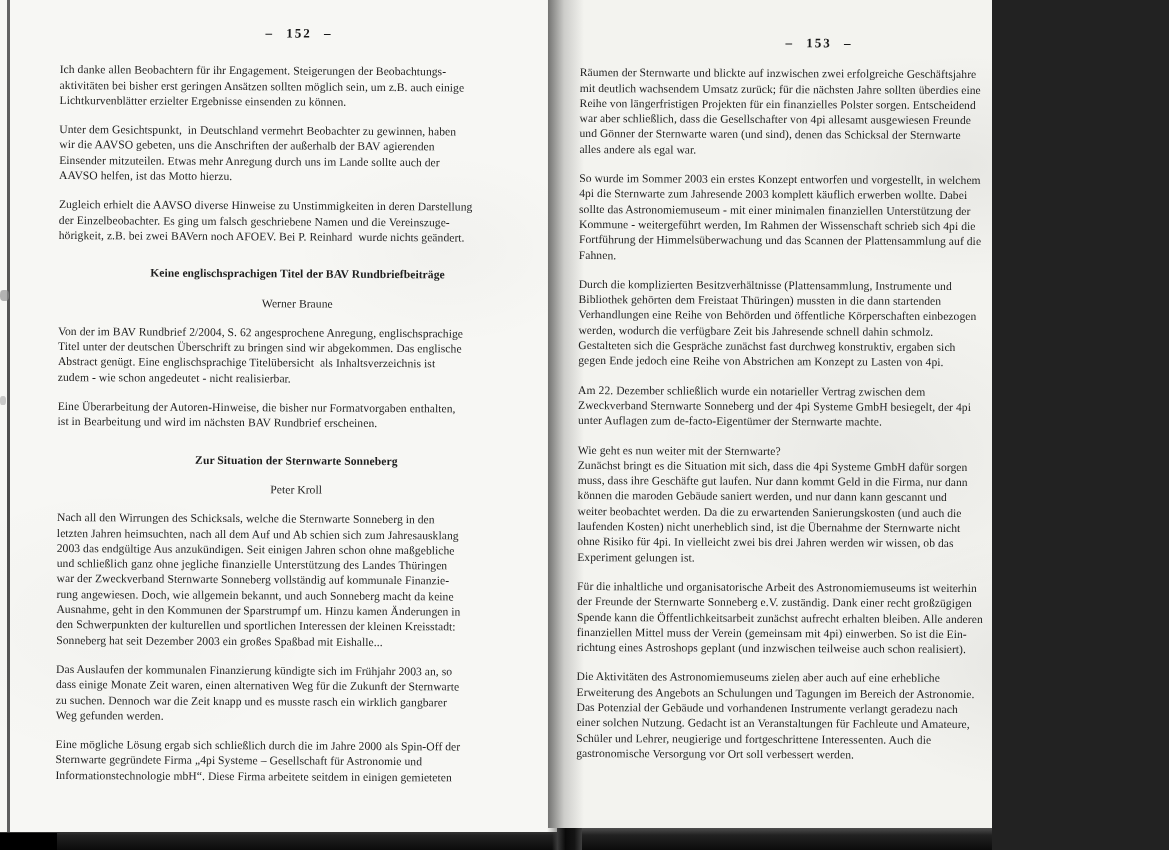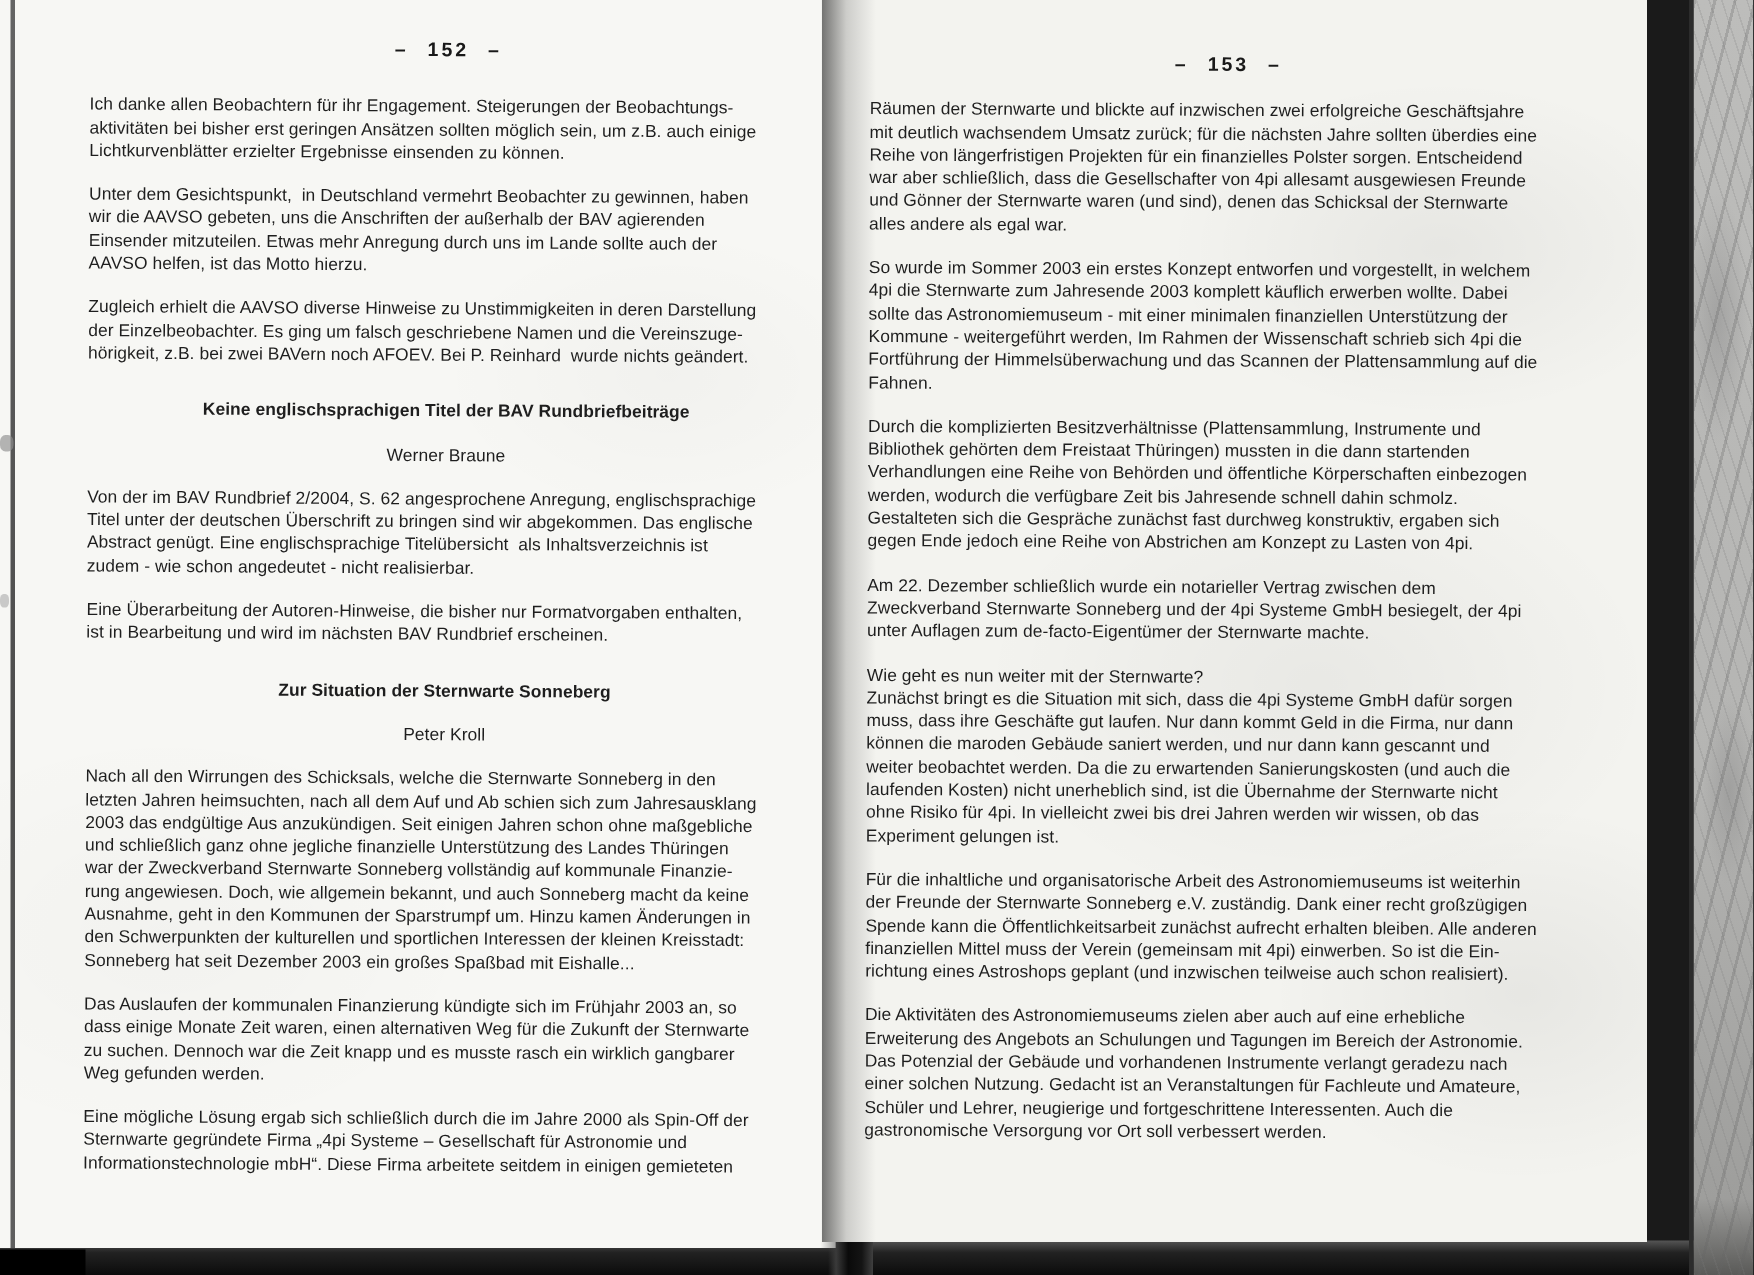--- a/index.html
+++ b/index.html
@@ -1,19 +1,19 @@
 <!DOCTYPE html>
 <html><head>
 <meta charset="utf-8">
 <style>
   html,body{margin:0;padding:0;background:#222;}
   #scan{
-    position:relative;width:1169px;height:850px;overflow:hidden;
+    position:relative;width:992px;height:850px;overflow:hidden;
     background:#1a1a1a;
-    font-family:Liberation Sans, sans-serif;
+    font-family:Liberation Serif, serif;
     color:#212121;
   }
   
   #bottom-band{
     position:absolute;left:0;top:827px;width:1169px;height:23px;
     background:linear-gradient(180deg,#555 0%,#222 35%,#0b0b0b 100%);
   }
   #bottom-left-block{
     position:absolute;left:0;top:833px;width:57px;height:17px;background:#000;
   }

